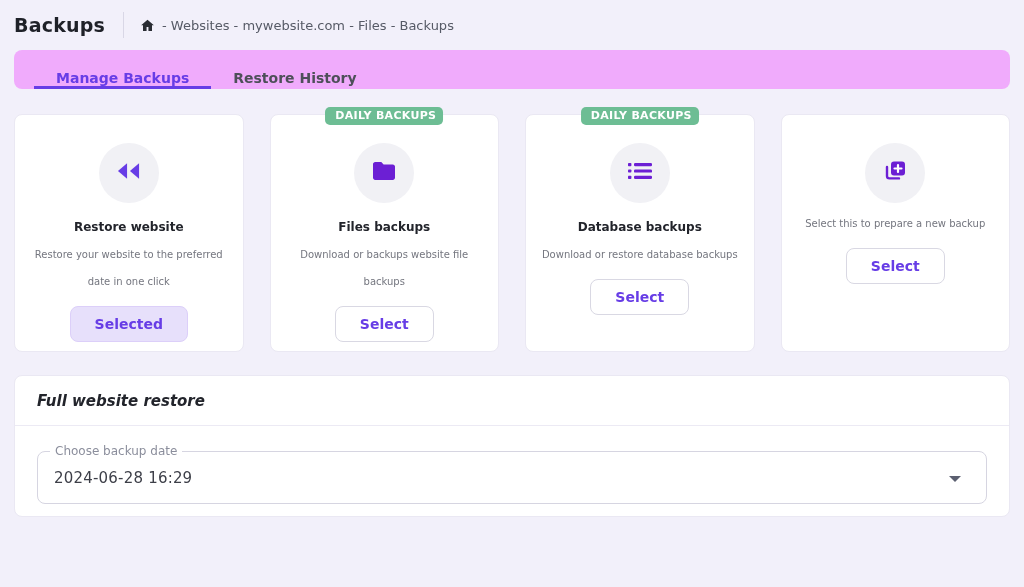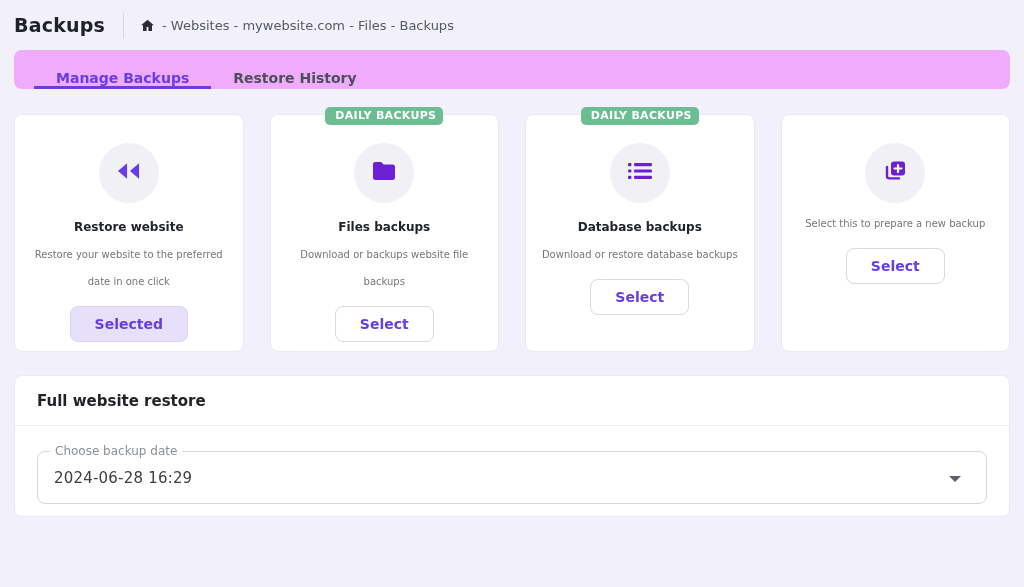--- a/index.html
+++ b/index.html
@@ -143,20 +143,21 @@
   
   .panel {
     margin-top: 23px;
     background: #ffffff;
     border: 1px solid #eae8f3;
     border-radius: 8px;
   }
   .panel-header {
     padding: 16px 22px 15px 22px;
     border-bottom: 1px solid #eceaf4;
+    font-style: italic;
   }
   .panel-title {
     font-size: 15px;
     font-weight: bold;
     color: #22242b;
   }
   .panel-body { padding: 25px 22px 12px 22px; }
 
   .select-field {
     position: relative;

